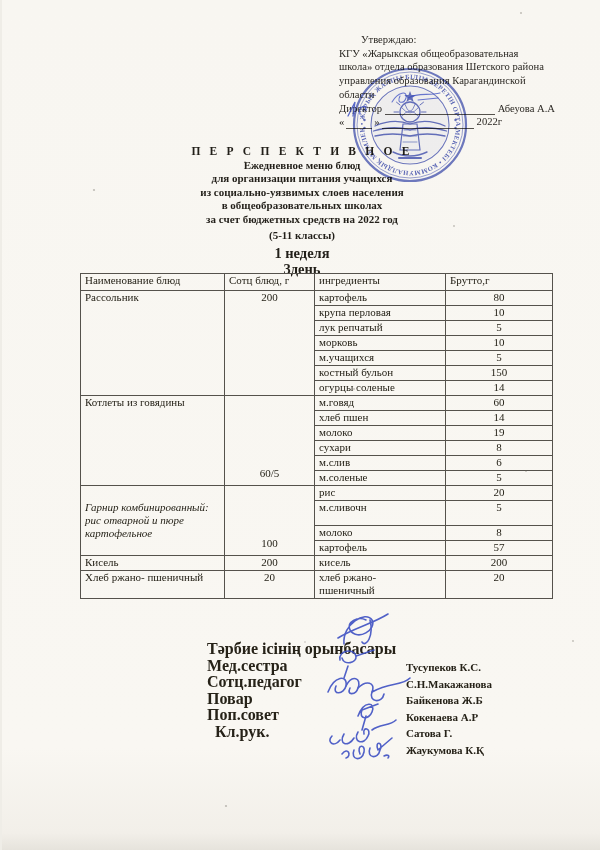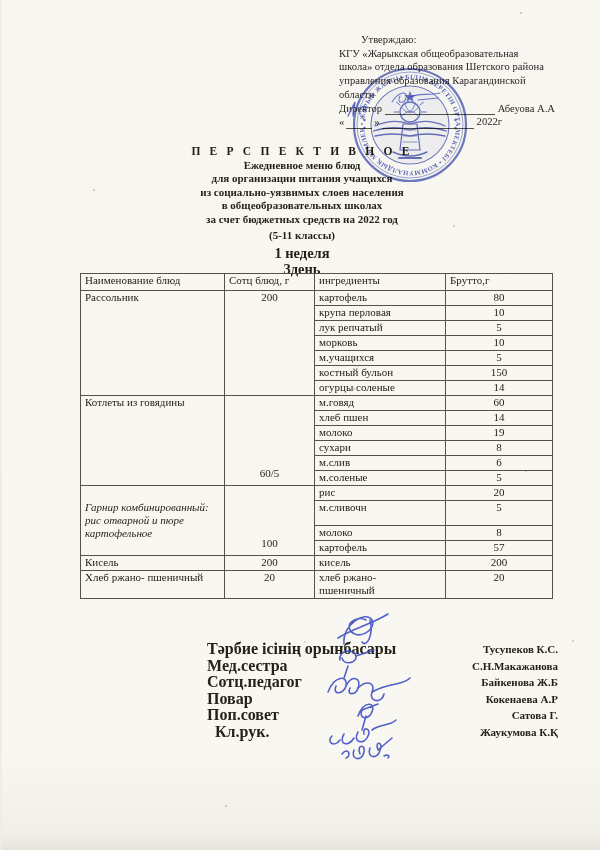--- a/index.html
+++ b/index.html
@@ -47,21 +47,21 @@
   .menu tr.head{height:17px;}
   .menu tr.tall{height:25px;padding-left:44px;}
   .menu tr.lastrow{height:28px;}
   .menu td.out,.menu td.gr{text-align:center;}
   .menu td.bottom{vertical-align:bottom;padding-bottom:5px;}
   .menu td.mid{vertical-align:middle;font-style:italic;}
   .narrow{display:inline-block;max-width:86px;}
   
   .roles{position:absolute;left:193px;top:641px;font-size:16px;font-weight:bold;line-height:16.6px;color:#262218;margin-left:12px;}
   .roles .kl{padding-left:8px;}
-  .names{position:absolute;left:404px;top:641px;width:152px;text-align:right;font-size:11px;font-weight:bold;line-height:16.6px;color:#262218;}
+  .names{position:absolute;left:404px;top:659px;width:152px;text-align:left;font-size:11px;font-weight:bold;line-height:16.6px;color:#262218;}
   
   .ink{position:absolute;pointer-events:none;}
   .stamp{position:absolute;left:347px;top:64px;width:122px;height:122px;mix-blend-mode:multiply;pointer-events:none;}
 </style>
 </head>
 <body>
 
 <div class="page">
 
   <div class="approval">

